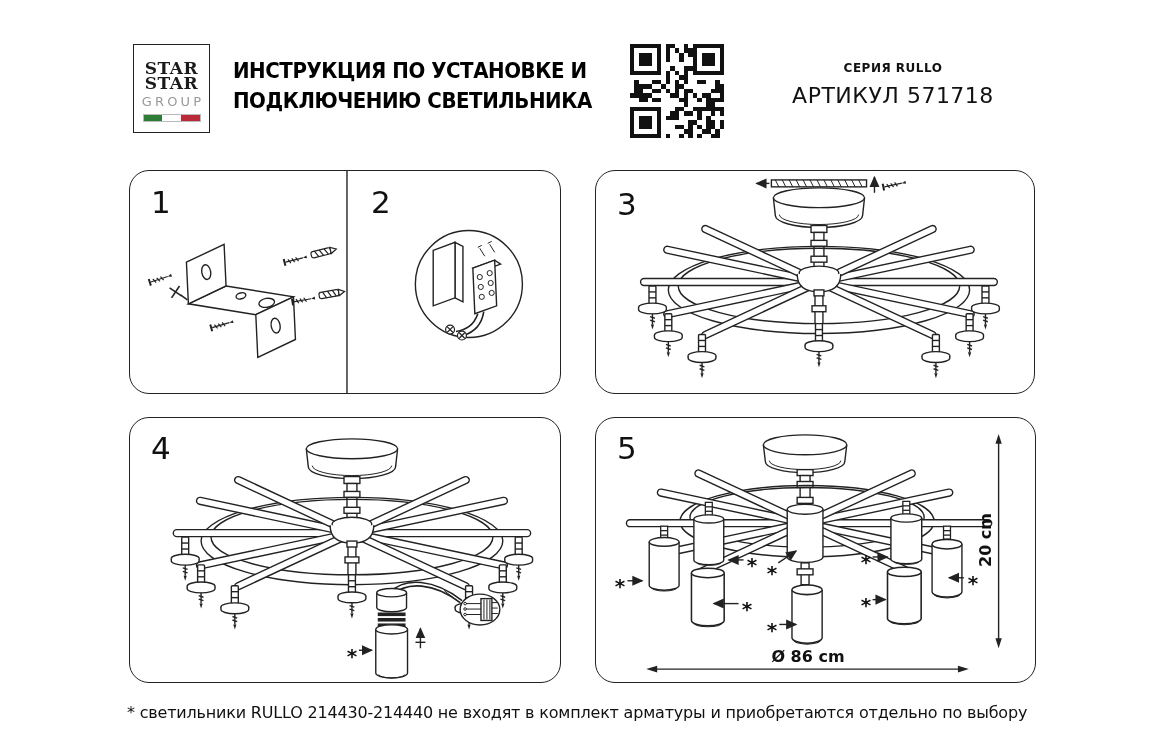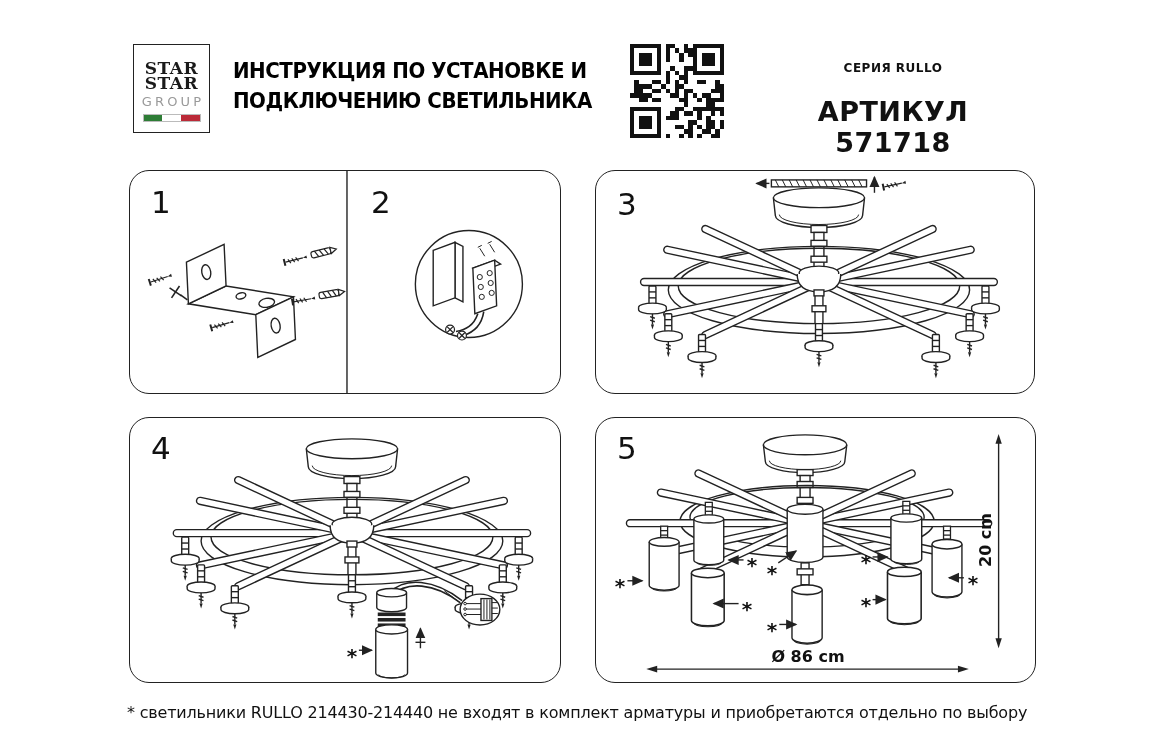--- a/index.html
+++ b/index.html
@@ -12,21 +12,21 @@
         letter-spacing:.5px;color:#1a1a1a;}
   .logo-word:first-child{margin-top:16px;}
   .logo-group{font-size:13px;letter-spacing:3.2px;color:#9a9a9a;margin-top:3px;text-indent:3px;}
   .flag{margin:5px auto 0;width:56px;height:6px;display:flex;border:1px solid #bbb;}
   .flag span{flex:1;}
   .title{position:absolute;left:233px;top:56px;font-weight:700;font-size:22px;line-height:30px;
         letter-spacing:-.5px;color:#000;transform:scaleX(.9);transform-origin:left top;white-space:nowrap;}
   .qr{position:absolute;left:630px;top:44px;width:94px;height:94px;}
   .series{position:absolute;left:780px;top:61px;width:226px;text-align:center;}
   .series .l1{font-weight:700;font-size:12px;letter-spacing:.5px;}
-  .series .l2{font-weight:700;font-size:27px;letter-spacing:.5px;margin-top:21px;}
+  .series .l2{font-weight:400;font-size:22px;letter-spacing:.5px;margin-top:8px;}
   
   .panel{position:absolute;border:1.6px solid #222;border-radius:20px;background:#fff;box-sizing:border-box;}
   #p12{left:129px;top:170px;width:432px;height:224px;}
   #p3 {left:595px;top:170px;width:440px;height:224px;}
   #p4 {left:129px;top:417px;width:432px;height:266px;}
   #p5 {left:595px;top:417px;width:441px;height:266px;}
   .draw{position:absolute;left:0;top:0;width:100%;height:100%;}
   .num{position:absolute;font-size:31px;font-weight:500;color:#111;line-height:1;}
   .ast{position:absolute;font-weight:700;font-size:20px;line-height:20px;transform:translate(-50%,-32%);color:#111;}
   .dim{position:absolute;font-weight:600;font-size:16px;color:#111;white-space:nowrap;}

